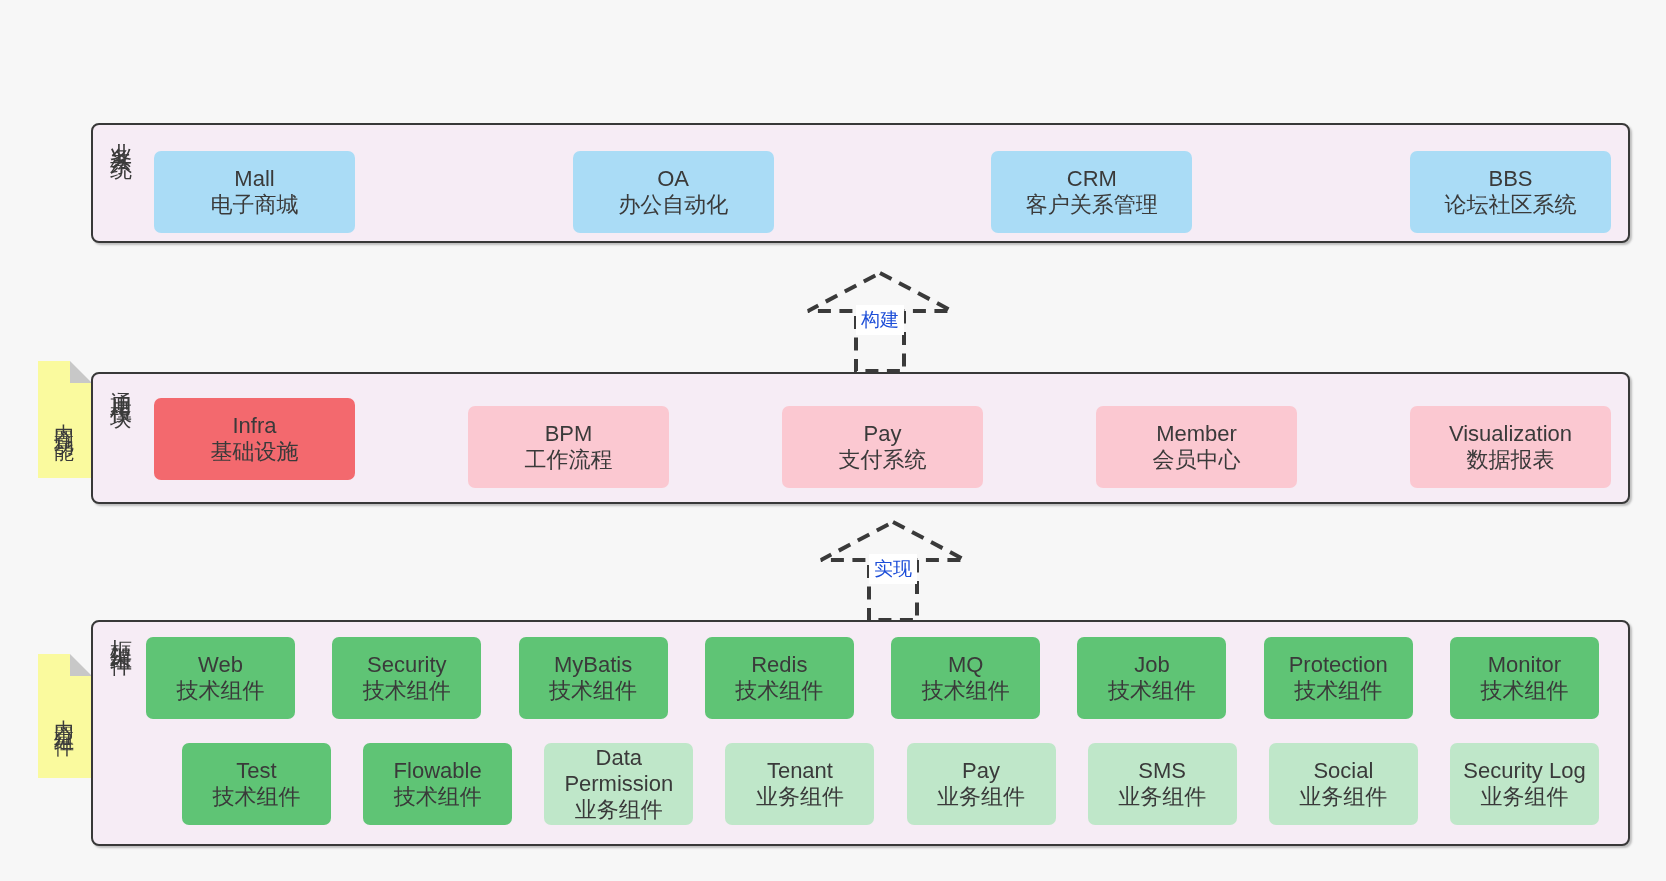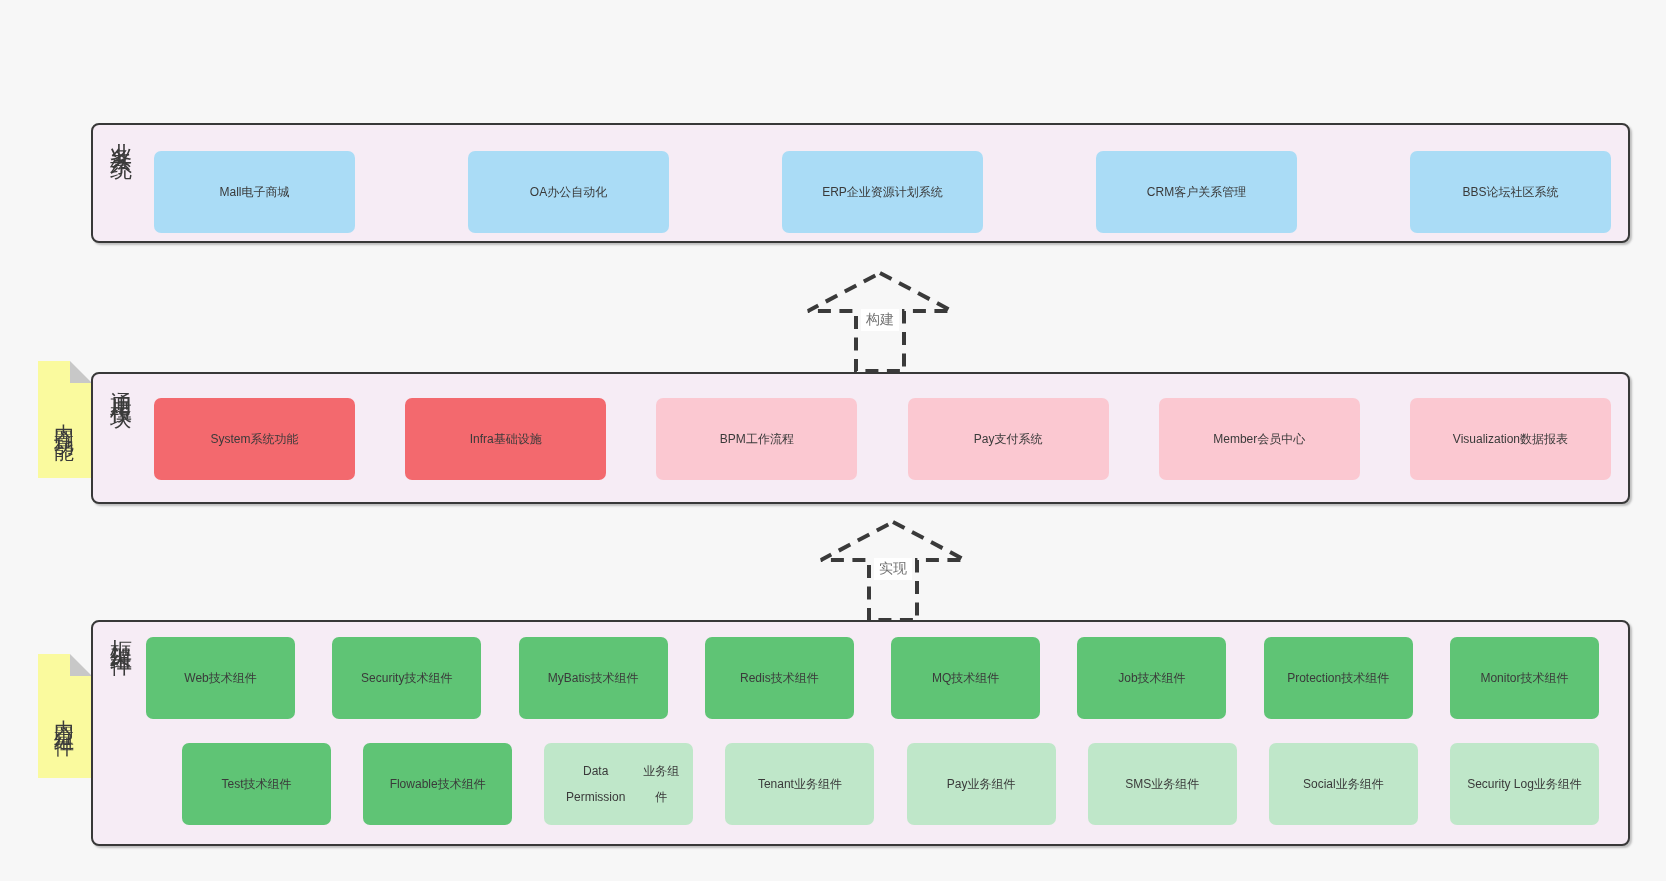--- a/index.html
+++ b/index.html
@@ -22,66 +22,62 @@
     writing-mode:vertical-rl;text-orientation:upright;font-size:22px;letter-spacing:5px;color:var(--text);}
 
   .row{position:absolute;display:flex;justify-content:space-between;}
   .row6{left:61px;right:17px;}
   #panel-business .row6{top:26px;}
   #panel-modules .row6{top:24px;}
   .row8{left:53px;right:29px;}
   .row8.r1{top:15px;}
   .row8.r2{top:121px;margin-left:36px;}
 
-  .box{height:82px;border-radius:7px;display:flex;flex-direction:row;align-items:center;
-    justify-content:center;text-align:center;font-size:12px;line-height:26px;color:var(--text);}
+  .box{height:82px;border-radius:7px;display:flex;flex-direction:column;align-items:center;
+    justify-content:center;text-align:center;font-size:22px;line-height:26px;color:var(--text);}
   .row6 .box{width:201px;}
   .row8 .box{width:149px;padding:0 9px;}
   .c-blue{background:var(--blue);}
   .c-red{background:var(--red);}
-  .c-pink{background:var(--pink);}
+  .c-pink{background:var(--pink);margin-top:8px;}
   .c-green{background:var(--green);}
   .c-lgreen{background:var(--lgreen);}
 
   .sticky{position:absolute;left:38px;width:54px;background:var(--yellow);
     display:flex;align-items:center;justify-content:center;}
   #sticky-modules{top:361px;height:117px;}
   #sticky-components{top:654px;height:124px;}
   .sticky::after{content:"";position:absolute;top:0;right:0;border-style:solid;
     border-width:0 22px 22px 0;
     border-color:var(--page-bg) var(--page-bg) var(--fold) var(--fold);}
   .sticky-text{writing-mode:vertical-rl;text-orientation:upright;font-size:20px;
     letter-spacing:6px;color:var(--text);position:relative;z-index:1;}
 
   .arrow{position:absolute;width:150px;height:103px;}
   #arrow-build{left:805px;top:270px;}
   #arrow-implement{left:818px;top:519px;}
   .arrow svg{display:block;}
   .arrow-label{position:absolute;left:50%;top:50px;transform:translate(-50%,-50%);
-    background:#ffffff;padding:2px 5px;font-size:14px;color:#737373;white-space:nowrap;text-align:center;}
+    background:#ffffff;padding:2px 5px;font-size:19px;color:#1d4ed8;white-space:nowrap;text-align:center;}
 </style>
 </head>
 <body>
 
 <div class="canvas">
 
   <section class="panel" id="panel-business">
     <div class="v-label">业务系统</div>
     <div class="row row6">
       <div class="box c-blue">
         <div>Mall</div>
         <div>电子商城</div>
       </div>
       <div class="box c-blue">
         <div>OA</div>
         <div>办公自动化</div>
-      </div>
-      <div class="box c-blue">
-        <div>ERP</div>
-        <div>企业资源计划系统</div>
       </div>
       <div class="box c-blue">
         <div>CRM</div>
         <div>客户关系管理</div>
       </div>
       <div class="box c-blue">
         <div>BBS</div>
         <div>论坛社区系统</div>
       </div>
     </div>
@@ -94,24 +90,20 @@
     <span class="arrow-label">构建</span>
   </div>
 
   <div class="sticky" id="sticky-modules">
     <span class="sticky-text">内置功能</span>
   </div>
   <section class="panel" id="panel-modules">
     <div class="v-label">通用模块</div>
     <div class="row row6">
       <div class="box c-red">
-        <div>System</div>
-        <div>系统功能</div>
-      </div>
-      <div class="box c-red">
         <div>Infra</div>
         <div>基础设施</div>
       </div>
       <div class="box c-pink">
         <div>BPM</div>
         <div>工作流程</div>
       </div>
       <div class="box c-pink">
         <div>Pay</div>
         <div>支付系统</div>

